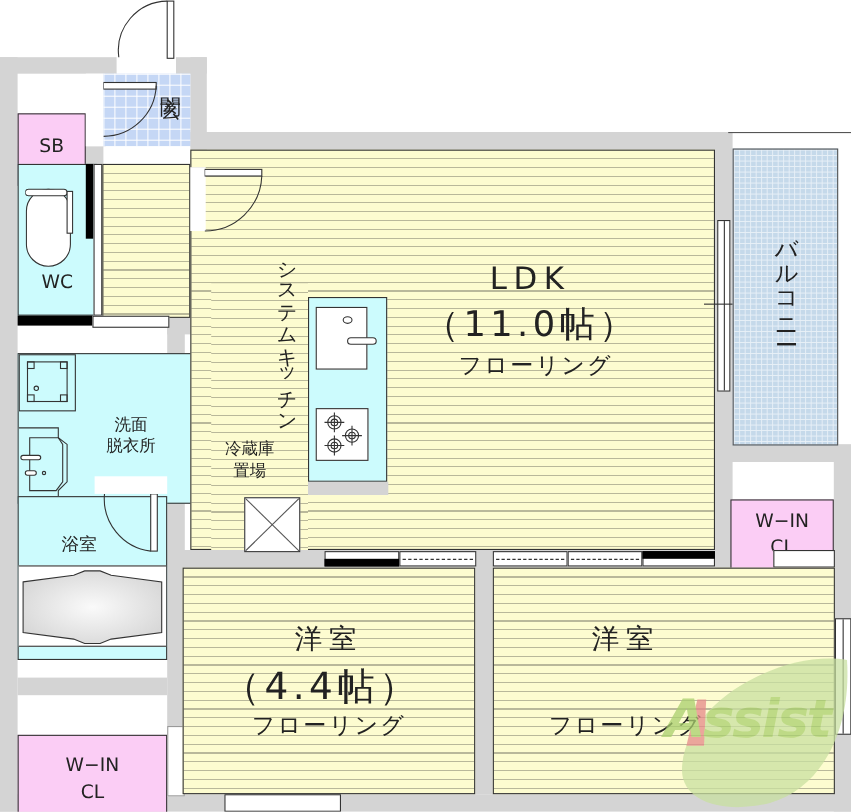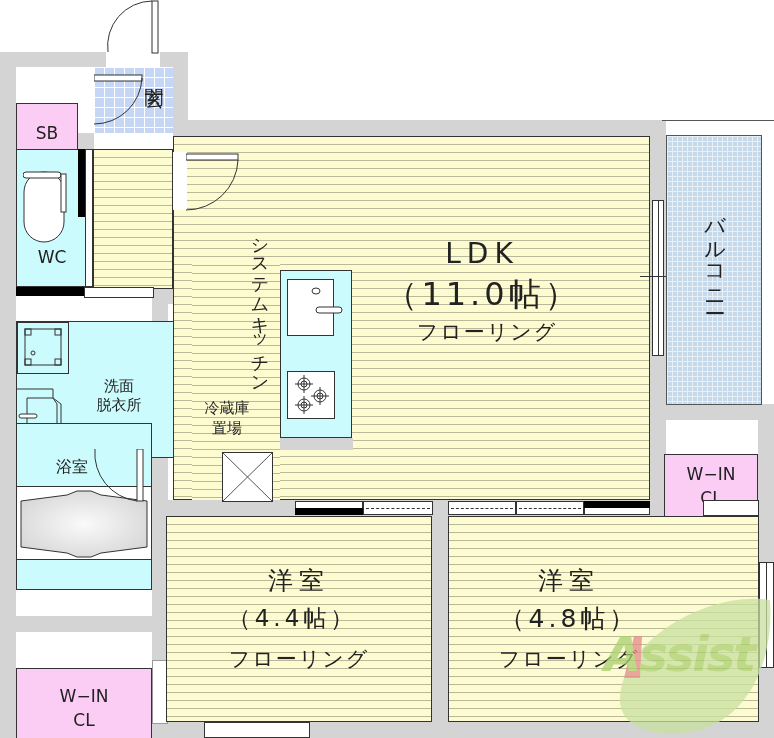--- a/index.html
+++ b/index.html
@@ -103,21 +103,21 @@
     <path d="M10 10 H36 L40 16 V50 L34 58 H10 Z" fill="none" stroke="#333"></path>
     <rect x="2" y="26" width="18" height="4" rx="2" fill="#fff" stroke="#333"></rect>
     <rect x="6" y="40" width="10" height="4" rx="2" fill="#fff" stroke="#333"></rect>
     <circle cx="23" cy="42" r="1.5" fill="none" stroke="#333"></circle>
   </svg>
   <div class="label" style="left:62px;width:80px;top:56px;font-size:15px;">洗面</div>
   <div class="label" style="left:62px;width:80px;top:75px;font-size:15px;">脱衣所</div>
 </div>
 
 <div class="white" style="left:86px;top:433px;width:66px;height:16px;"></div>
-<div class="wet" style="left:16px;top:423px;width:136px;height:167px;">
+<div class="wet" style="left:16px;top:451px;width:136px;height:149px;">
   <div class="label" style="left:0;width:110px;top:34px;font-size:16px;">浴室</div>
   <div class="abs" style="left:0;top:62px;width:134px;height:74px;background:#fff;border-top:1px solid #333;border-bottom:1px solid #333;">
     <svg width="134" height="74" viewBox="0 0 134 74">
       <defs>
           <radialGradient id="tubg" cx="50%" cy="50%" r="60%">
             <stop offset="0%" stop-color="#fafafa"></stop>
             <stop offset="100%" stop-color="#d6d6d6"></stop>
           </radialGradient>
         </defs>
       <path d="M4 14 L50 8 L60 4 L74 4 L84 8 L130 14 V60 L84 66 L74 70 L60 70 L50 66 L4 60 Z" fill="url(#tubg)" stroke="#333"></path>
@@ -211,28 +211,27 @@
 <div class="dash" style="left:366px;top:508px;width:64px;"></div>
 <div class="win" style="left:448px;top:501px;width:68px;height:14px;"></div>
 <div class="dash" style="left:451px;top:508px;width:62px;"></div>
 <div class="win" style="left:516px;top:501px;width:68px;height:14px;"></div>
 <div class="dash" style="left:519px;top:508px;width:62px;"></div>
 <div class="win" style="left:584px;top:501px;width:66px;height:14px;"></div>
 <div class="blk" style="left:584px;top:501px;width:66px;height:7px;"></div>
 
 <div class="floor" style="left:166px;top:516px;width:266px;height:206px;">
   <div class="label" style="left:0;right:0;top:50px;font-size:25px;letter-spacing:6px;">洋室</div>
-  <div class="label" style="left:0;right:13px;top:88px;font-size:23px;letter-spacing:4px;">（4.4帖）</div>
+  <div class="label" style="left:0;right:13px;top:88px;font-size:34px;letter-spacing:4px;">（4.4帖）</div>
   <div class="label" style="left:0;right:0;top:130px;font-size:21px;letter-spacing:2px;">フローリング</div>
 </div>
 <div class="win" style="left:204px;top:722px;width:106px;height:16px;"></div>
 
 <div class="floor" style="left:448px;top:516px;width:311px;height:206px;">
   <div class="label" style="left:0;width:240px;top:50px;font-size:25px;letter-spacing:6px;">洋室</div>
-  <div class="label" style="left:0;width:240px;top:88px;font-size:25px;letter-spacing:4px;">（4.8帖）</div>
   <div class="label" style="left:0;width:240px;top:130px;font-size:21px;letter-spacing:2px;">フローリング</div>
 </div>
 <div class="win" style="left:759px;top:562px;width:15px;height:106px;">
   <div style="position:absolute;left:6px;top:0;width:1px;height:100%;background:#333;"></div>
 </div>
 
 <div class="abs" style="left:590px;top:580px;width:184px;height:136px;opacity:0.75;pointer-events:none;">
   <svg width="184" height="158" viewBox="0 0 184 158">
     <path d="M180 20 C120 10 30 60 30 120 C30 150 70 160 110 150 C160 135 184 80 180 20 Z" fill="#c9e0a0"></path>
     <path d="M34 98 L44 56 L52 56 L50 98 Z" fill="#e58a8a"></path>

